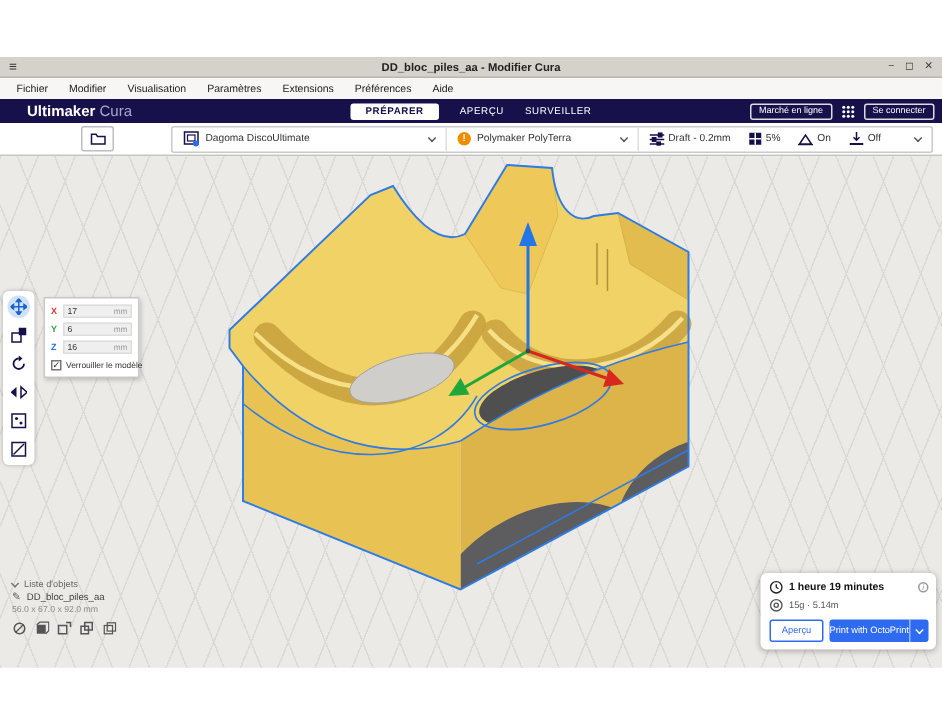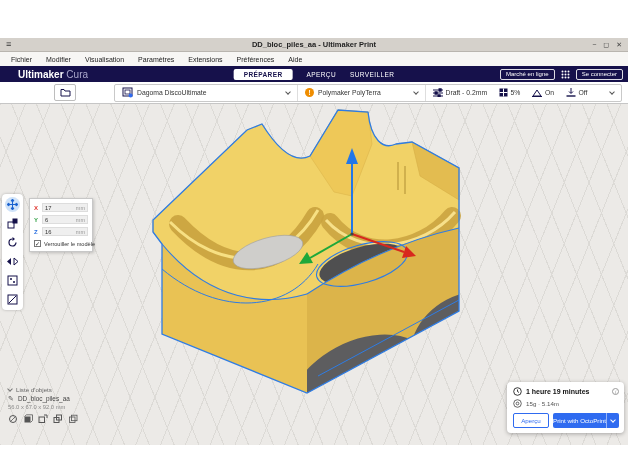--- a/index.html
+++ b/index.html
@@ -89,21 +89,21 @@
   .btn-print .pchev { width:13px; height:100%; border-left:1px solid rgba(255,255,255,.5); display:flex; align-items:center; justify-content:center; }
   .wchev { width:4px; height:4px; border-right:1px solid #fff; border-bottom:1px solid #fff; transform:rotate(45deg); margin-top:-2px; }
 </style>
 </head>
 <body>
 
 <div class="app">
 
   <div class="titlebar">
     <span class="burger">≡</span>
-    <span class="ttl">DD_bloc_piles_aa - Ultimaker Print</span>
+    <span class="ttl">DD_bloc_piles_aa - Modifier Cura</span>
     <span class="winctl">
       <span>−</span>
       <span>◻</span>
       <span>✕</span>
     </span>
   </div>
 
   <div class="menubar">
     <span class="mi">Fichier</span>
     <span class="mi">Modifier</span>

